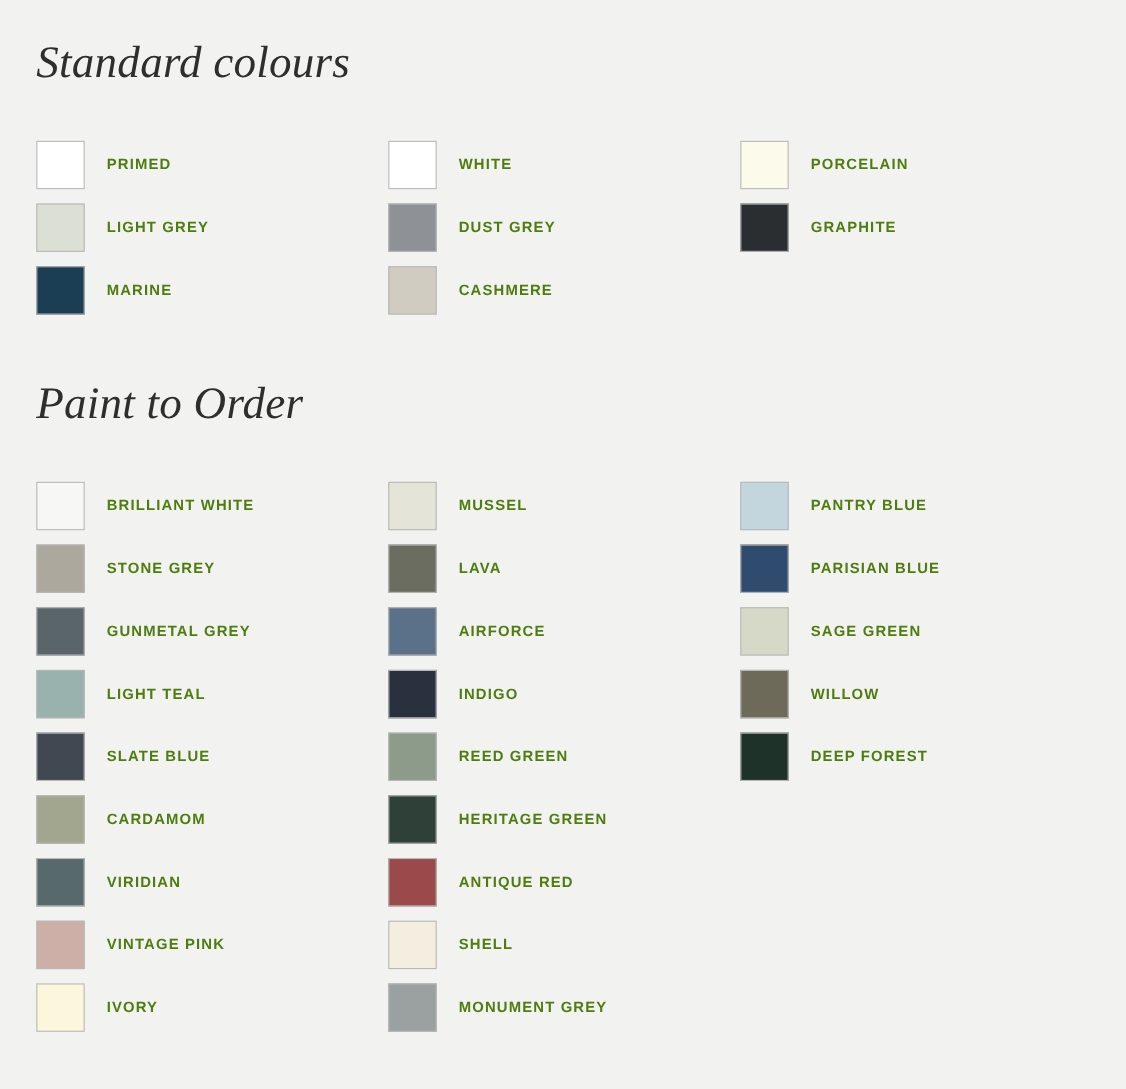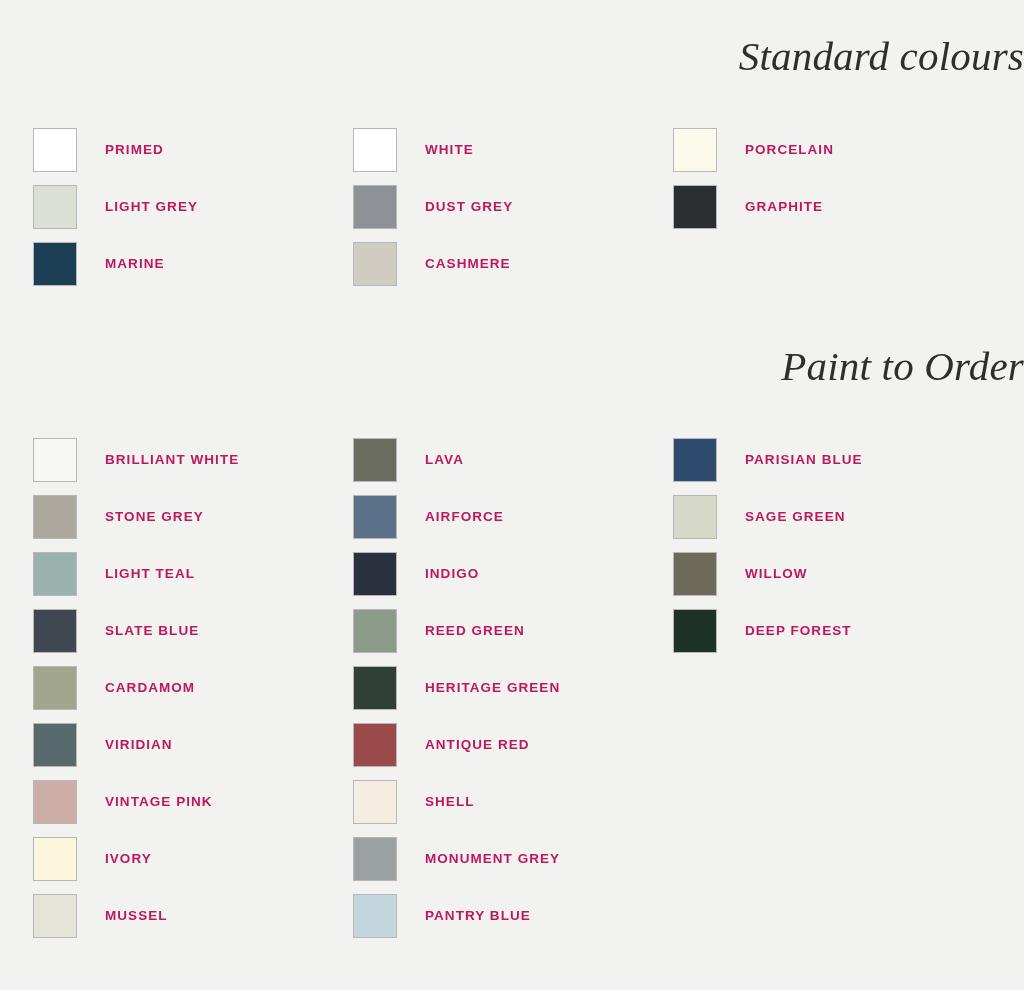--- a/index.html
+++ b/index.html
@@ -32,21 +32,20 @@
   .section-title {
     font-family: "Liberation Serif", "DejaVu Serif", serif;
     font-style: italic;
     font-weight: 400;
     font-size: 41px;
     line-height: 1;
     color: #2E2E2E;
     margin: 0;
     padding: 36px 0 0 33px;
     letter-spacing: 0.2px;
-    text-align: right;
   }
 
   
   .swatch-grid {
     display: grid;
     grid-template-columns: 320px 320px 320px;
     grid-auto-flow: column;
     column-gap: 0;
     row-gap: 0;
     padding-left: 33px;
@@ -71,26 +70,26 @@
 
   .swatch-chip {
     width: 44px;
     height: 44px;
     box-sizing: border-box;
     border: 1px solid #B7B7B7;
     flex: 0 0 auto;
   }
 
   .swatch-label {
-    margin-left: 28px;
+    margin-left: 20px;
     font-family: "Liberation Sans", sans-serif;
     font-weight: bold;
     font-size: 13.5px;
     letter-spacing: 1.05px;
-    color: #be185d;
+    color: #4d7c0f;
     text-transform: uppercase;
     white-space: nowrap;
   }
 </style>
 </head>
 <body>
 
 <div class="page">
 
   <section class="section" id="section-standard">
@@ -137,20 +136,24 @@
     <div class="swatch-grid" id="grid-order">
         <div class="swatch-item">
           <div class="swatch-chip" title="BRILLIANT WHITE" style="background: rgb(247, 247, 245);"></div>
           <span class="swatch-label">BRILLIANT WHITE</span>
         </div>
         <div class="swatch-item">
           <div class="swatch-chip" title="STONE GREY" style="background: rgb(173, 168, 157);"></div>
           <span class="swatch-label">STONE GREY</span>
         </div>
         <div class="swatch-item">
+          <div class="swatch-chip" title="GUNMETAL GREY" style="background: rgb(90, 101, 105);"></div>
+          <span class="swatch-label">GUNMETAL GREY</span>
+        </div>
+        <div class="swatch-item">
           <div class="swatch-chip" title="LIGHT TEAL" style="background: rgb(154, 178, 173);"></div>
           <span class="swatch-label">LIGHT TEAL</span>
         </div>
         <div class="swatch-item">
           <div class="swatch-chip" title="SLATE BLUE" style="background: rgb(65, 72, 82);"></div>
           <span class="swatch-label">SLATE BLUE</span>
         </div>
         <div class="swatch-item">
           <div class="swatch-chip" title="CARDAMOM" style="background: rgb(163, 166, 142);"></div>
           <span class="swatch-label">CARDAMOM</span>

